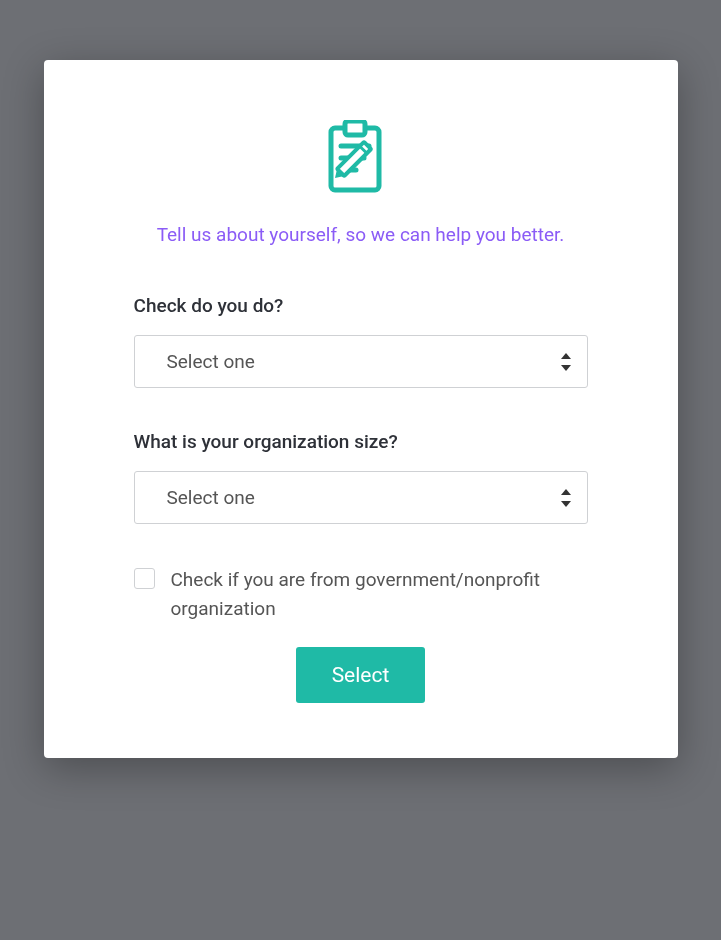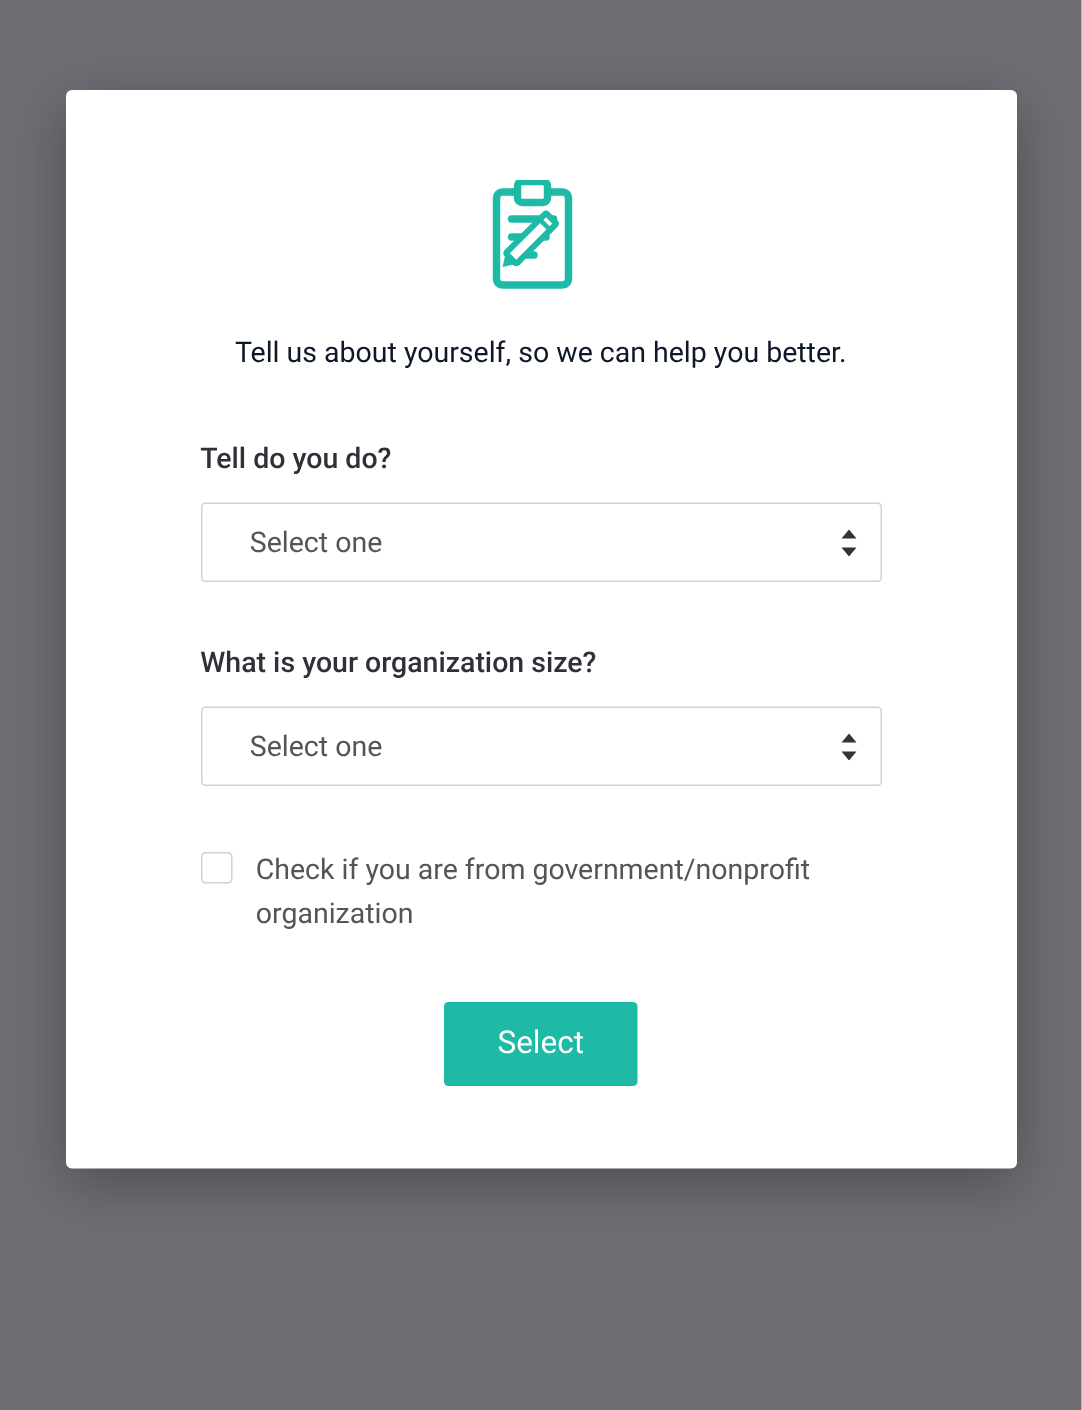--- a/index.html
+++ b/index.html
@@ -45,21 +45,21 @@
     .title {
       font-size: 38px;
       font-weight: 400;
       color: #2e3138;
       text-align: center;
       margin-bottom: 10px;
       letter-spacing: -0.5px;
     }
     .subtitle {
       font-size: 19px;
-      color: #0f172a;
+      color: #8b5cf6;
       text-align: center;
       margin-bottom: 48px;
       font-weight: 400;
     }
     .form-group {
       margin-bottom: 42px;
     }
     .form-label {
       display: block;
       font-size: 19px;
@@ -91,21 +91,21 @@
       top: 50%;
       transform: translateY(-50%);
       pointer-events: none;
       width: 12px;
       height: 18px;
     }
     .checkbox-group {
       display: flex;
       align-items: flex-start;
       gap: 16px;
-      margin-bottom: 45px;
+      margin-bottom: 24px;
     }
     .checkbox {
       width: 21px;
       height: 21px;
       border: 1px solid #cfd1d4;
       border-radius: 3px;
       background: #ffffff;
       appearance: none;
       -webkit-appearance: none;
       cursor: pointer;
@@ -159,21 +159,21 @@
           <rect x="0" y="0" width="10" height="38" fill="#ffffff" stroke="#1fbaa6" stroke-width="4" rx="1"></rect>
           <polygon points="0,38 10,38 5,46" fill="#1fbaa6"></polygon>
           <line x1="0" y1="6" x2="10" y2="6" stroke="#1fbaa6" stroke-width="3"></line>
         </g>
       </svg>
     </div>
 
     <p class="subtitle">Tell us about yourself, so we can help you better.</p>
 
     <div class="form-group">
-      <label class="form-label">Tell do you do?</label>
+      <label class="form-label">Check do you do?</label>
       <div class="select-wrapper">
         <select class="select">
           <option>Select one</option>
         </select>
         <svg class="select-caret" viewBox="0 0 12 18">
           <polygon points="6,0 11,6 1,6" fill="#333"></polygon>
           <polygon points="6,18 11,12 1,12" fill="#333"></polygon>
         </svg>
       </div>
     </div>

